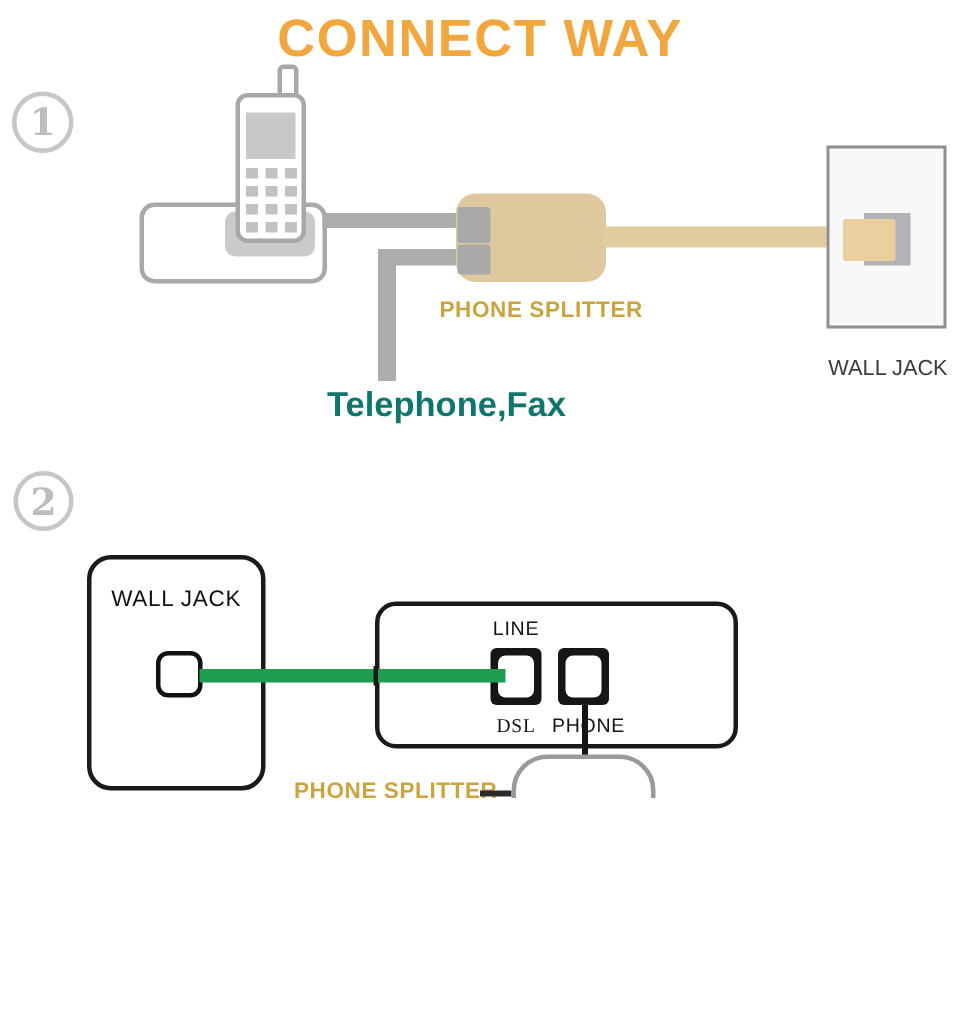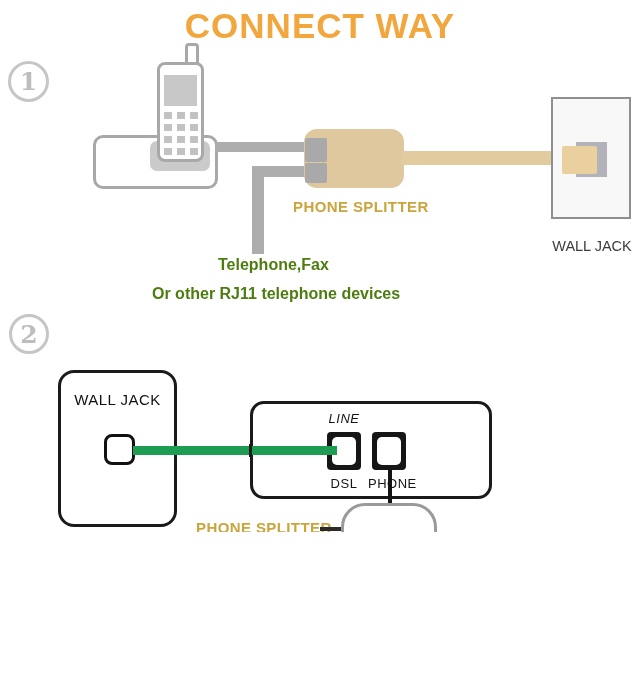--- a/index.html
+++ b/index.html
@@ -36,21 +36,21 @@
   
   .cable-gray{background:#ADADAD;}
   .spl1-body{left:304px;top:129px;width:100px;height:59px;background:#DFC79E;border-radius:13px;}
   .spl1-plug{background:#A9A9A9;border-radius:2px;}
   .cable-tan{left:402px;top:151px;width:163px;height:14px;background:#E3CBA0;}
   .jack1{left:551px;top:97px;width:80px;height:122px;background:#F8F8F8;border:2px solid #8F8F8F;}
   .jack1-socket{left:576px;top:142px;width:31px;height:35px;background:#B2B2B8;}
   .jack1-plug{left:562px;top:146px;width:35px;height:28px;background:#E9D09E;border-radius:2px;}
   .gold-label{font-size:15px;font-weight:600;color:#CBA43E;letter-spacing:0.4px;}
   .jack1-label{left:546px;top:238px;width:92px;text-align:center;font-size:14.5px;color:#3C3C3C;}
-  .caption{font-size:16px;font-weight:700;color:#4d7c0f;}
+  .caption{font-size:23px;font-weight:700;color:#0f766e;}
 
   
   .jack2{left:58px;top:370px;width:119px;height:157px;background:#fff;border:3.5px solid #1A1A1A;border-radius:16px;}
   .jack2-label{left:58px;top:391px;width:119px;text-align:center;font-size:15px;color:#111;letter-spacing:0.5px;}
   .jack2-socket{left:104px;top:434px;width:31px;height:31px;background:#fff;border:3.5px solid #111;border-radius:8px;}
   .cable-green{left:133px;top:446px;width:204px;height:9px;background:#1E9C52;z-index:6;}
   .panel-border-patch{left:249px;top:444px;width:3px;height:13px;background:#1A1A1A;z-index:7;}
 
   
   .panel{left:250px;top:401px;width:242px;height:98px;background:#fff;border:3px solid #1A1A1A;border-radius:14px;}
@@ -111,39 +111,38 @@
   <div class="abs gold-label" style="left:293px;top:198px;">PHONE SPLITTER</div>
 
   <div class="abs cable-tan"></div>
 
   <div class="abs jack1"></div>
   <div class="abs jack1-socket"></div>
   <div class="abs jack1-plug"></div>
   <div class="abs jack1-label">WALL JACK</div>
 
   <div class="abs caption" style="left:218px;top:256px;">Telephone,Fax</div>
-  <div class="abs caption" style="left:152px;top:285px;">Or other RJ11 telephone devices</div>
 
   <div class="abs badge" style="left:9px;top:314px;width:40px;height:40px;">
     <span>2</span>
   </div>
 
   <div class="abs jack2"></div>
   <div class="abs jack2-label">WALL JACK</div>
   <div class="abs jack2-socket"></div>
 
   <div class="abs panel"></div>
-  <div class="abs port-label" style="left:327px;top:411px;width:34px;text-align:center;font-style:italic;">LINE</div>
+  <div class="abs port-label" style="left:327px;top:411px;width:34px;text-align:center;">LINE</div>
   <div class="abs port" style="left:327px;top:432px;width:34px;height:38px;">
       <div class="port-inner"></div>
     </div>
   <div class="abs port" style="left:372px;top:432px;width:34px;height:38px;">
       <div class="port-inner"></div>
     </div>
-  <div class="abs port-label" style="left:327px;top:476px;width:34px;text-align:center;">DSL</div>
+  <div class="abs port-label" style="left:327px;top:476px;width:34px;text-align:center;font-family:Liberation Serif, serif;">DSL</div>
   <div class="abs port-label" style="left:368px;top:476px;width:46px;text-align:right;">PHONE</div>
 
   <div class="abs cable-green"></div>
   <div class="abs panel-border-patch"></div>
 
   <div class="abs cable-black"></div>
 
   <div class="abs spl2-body"></div>
   <div class="abs spl2-port" style="left:356px;top:551px;"></div>
   <div class="abs spl2-port" style="left:394px;top:551px;"></div>

